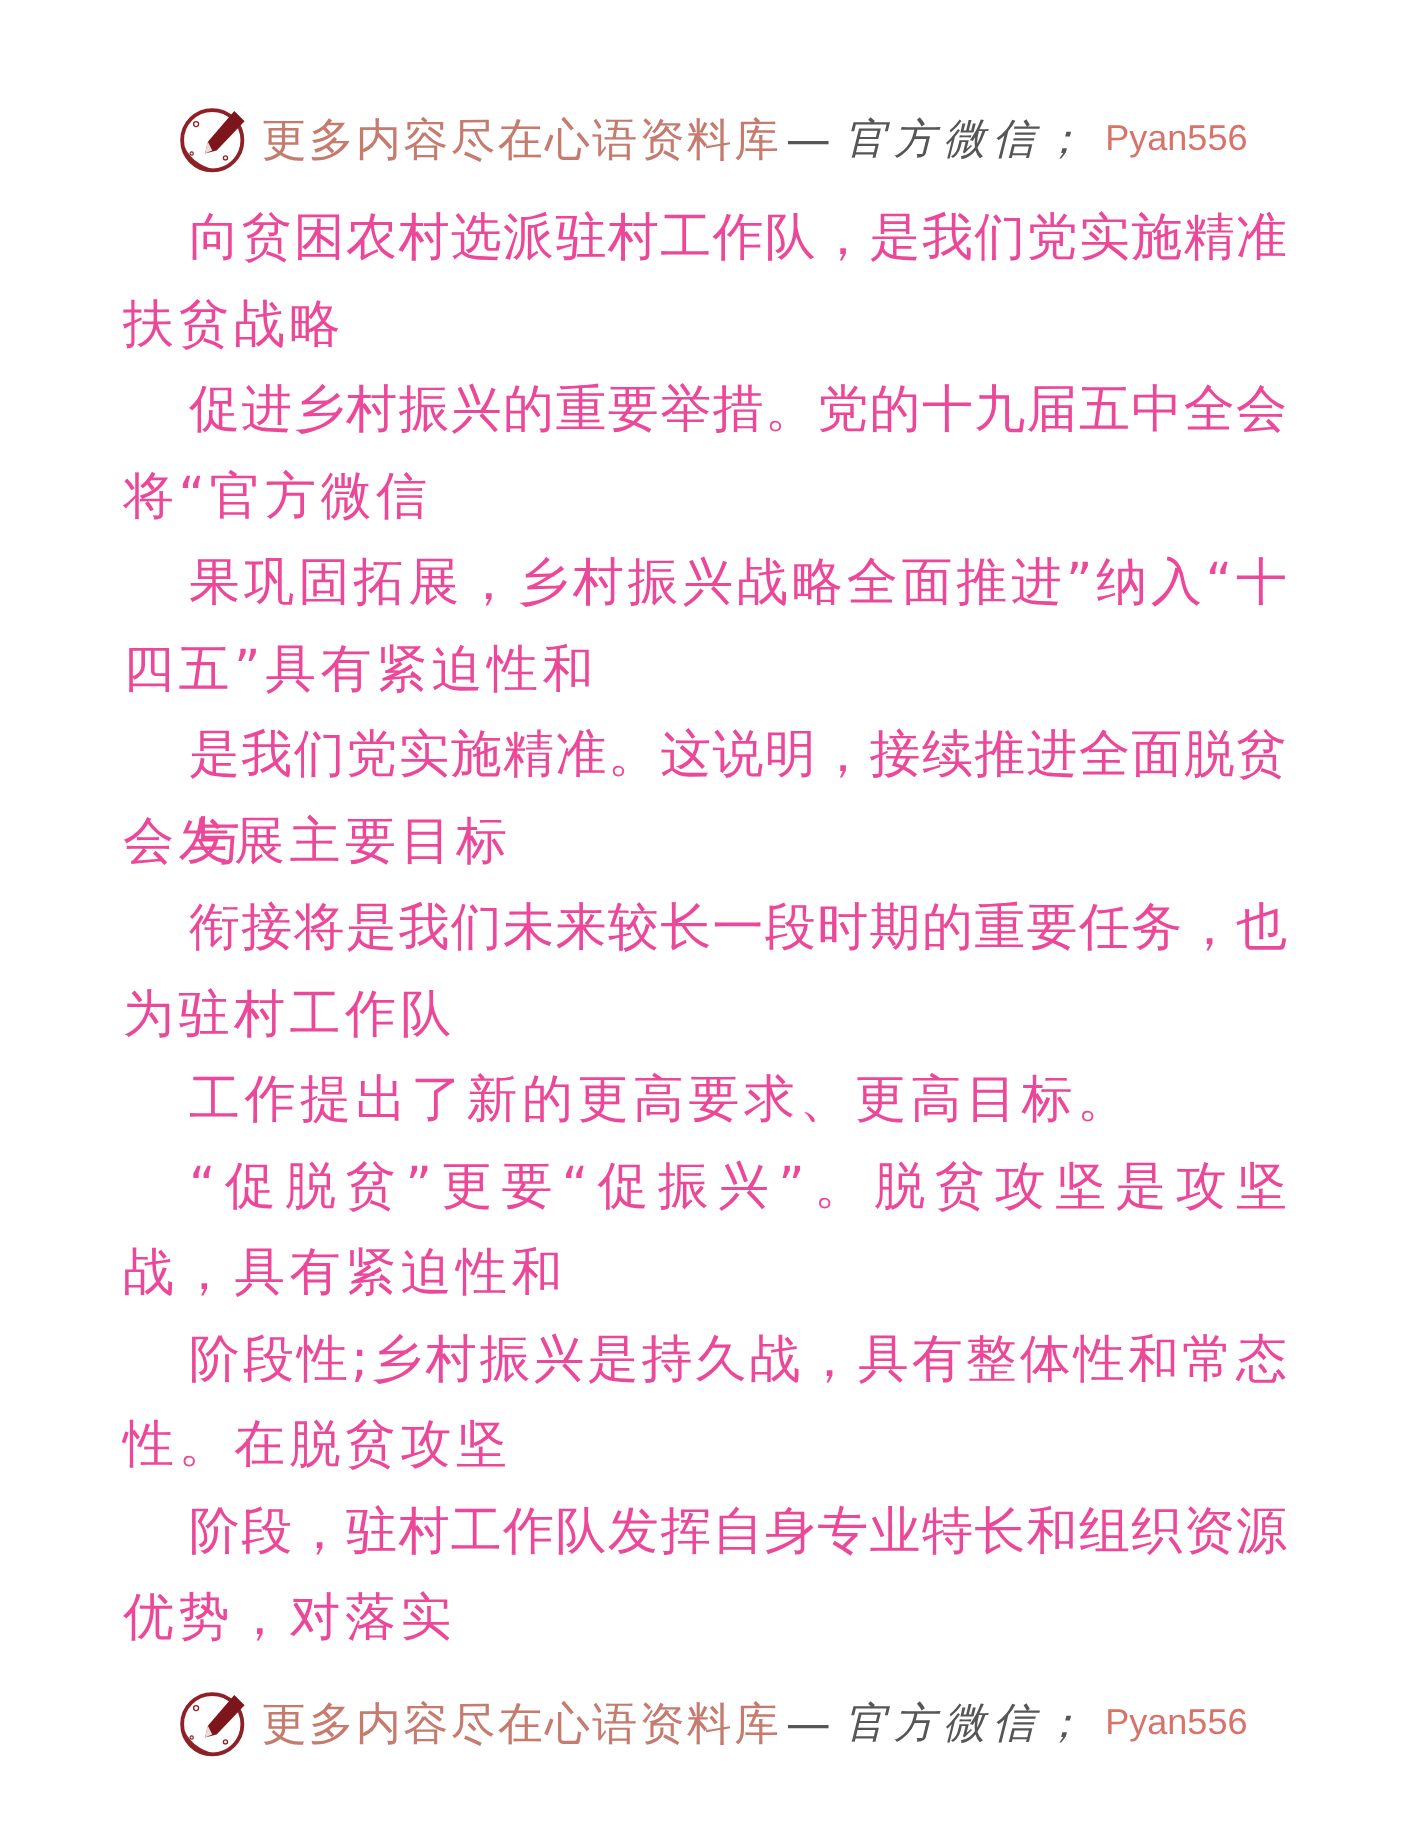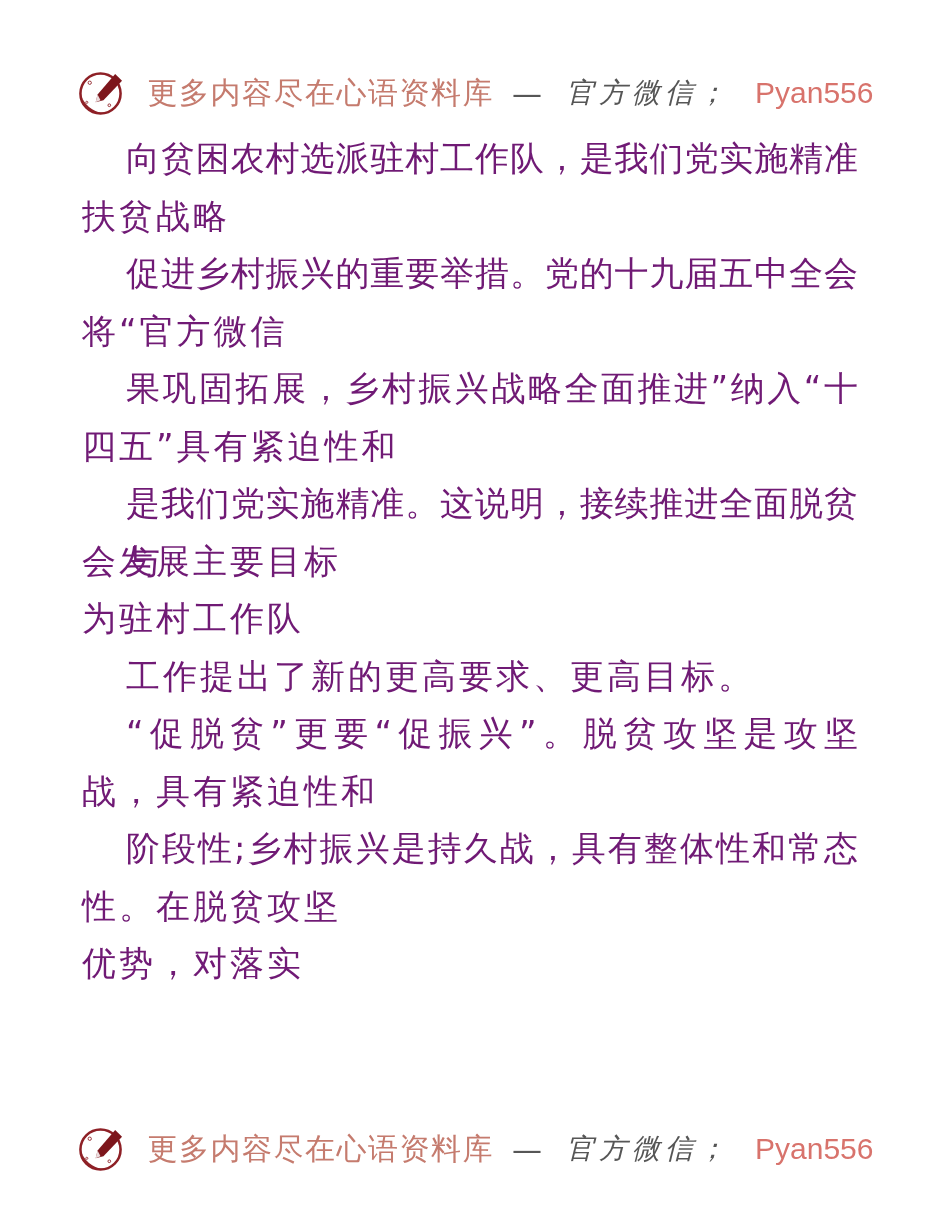--- a/index.html
+++ b/index.html
@@ -15,21 +15,21 @@
     font-family: "DejaVu Sans", sans-serif;
   }
   .watermark-bar {
     position: absolute;
     left: 0;
     width: 950px;
     height: 58px;
     display: flex;
     align-items: center;
     justify-content: center;
-    gap: 24px;
+    gap: 9px;
     white-space: nowrap;
   }
   .watermark-bar.top { top: 64px; }
   .watermark-bar.bottom { top: 1120px; }
   .wm-logo {
     width: 47px;
     height: 47px;
     flex: 0 0 auto;
   }
   .wm-brand {
@@ -45,34 +45,34 @@
   }
   .wm-label {
     color: #565656;
     font-size: 28px;
     font-style: italic;
     letter-spacing: 5px;
     font-family: "DejaVu Serif", serif;
   }
   .wm-id {
     color: #d8736c;
-    font-size: 30px;
+    font-size: 24px;
     font-family: "Liberation Sans", sans-serif;
   }
   #doc-body {
     position: absolute;
     left: 82px;
     top: 130px;
     width: 776px;
   }
   .line {
     height: 57.5px;
     line-height: 57.5px;
     font-size: 34px;
-    color: #701a75;
+    color: #ec4899;
     text-align: left;
   }
   .line.fill {
     text-align: justify;
     text-align-last: justify;
   }
   .line.indent {
     padding-left: 44px;
   }
   .line.short {
@@ -101,26 +101,28 @@
 
 <div id="doc-body">
     <div class="line indent fill">向贫困农村选派驻村工作队，是我们党实施精准</div>
     <div class="line short">扶贫战略</div>
     <div class="line indent fill">促进乡村振兴的重要举措。党的十九届五中全会</div>
     <div class="line short">将“官方微信</div>
     <div class="line indent fill">果巩固拓展，乡村振兴战略全面推进”纳入“十</div>
     <div class="line short">四五”具有紧迫性和</div>
     <div class="line indent fill">是我们党实施精准。这说明，接续推进全面脱贫与</div>
     <div class="line short">会发展主要目标</div>
+    <div class="line indent fill">衔接将是我们未来较长一段时期的重要任务，也</div>
     <div class="line short">为驻村工作队</div>
     <div class="line indent short">工作提出了新的更高要求、更高目标。</div>
     <div class="line indent fill">“促脱贫”更要“促振兴”。脱贫攻坚是攻坚</div>
     <div class="line short">战，具有紧迫性和</div>
     <div class="line indent fill">阶段性;乡村振兴是持久战，具有整体性和常态</div>
     <div class="line short">性。在脱贫攻坚</div>
+    <div class="line indent fill">阶段，驻村工作队发挥自身专业特长和组织资源</div>
     <div class="line short">优势，对落实</div>
   </div>
 
 <div class="watermark-bar bottom">
   <svg class="wm-logo" viewBox="0 0 48 48">
     <circle cx="24" cy="24" r="20.5" fill="none" stroke="#8e2026" stroke-width="2.6"></circle>
     <path d="M5 28 A 20.5 20.5 0 0 0 31 44 A 27 27 0 0 1 5 28 Z" fill="#8e2026"></path>
     <polygon points="39,4 46,11 27,31 19,33 21,25" fill="#7d161c"></polygon>
     <polygon points="21,25 19,33 24,31" fill="#ffffff" opacity="0.85"></polygon>
     <circle cx="13" cy="13" r="1.7" fill="#ffffff" stroke="#8e2026" stroke-width="0.9"></circle>

